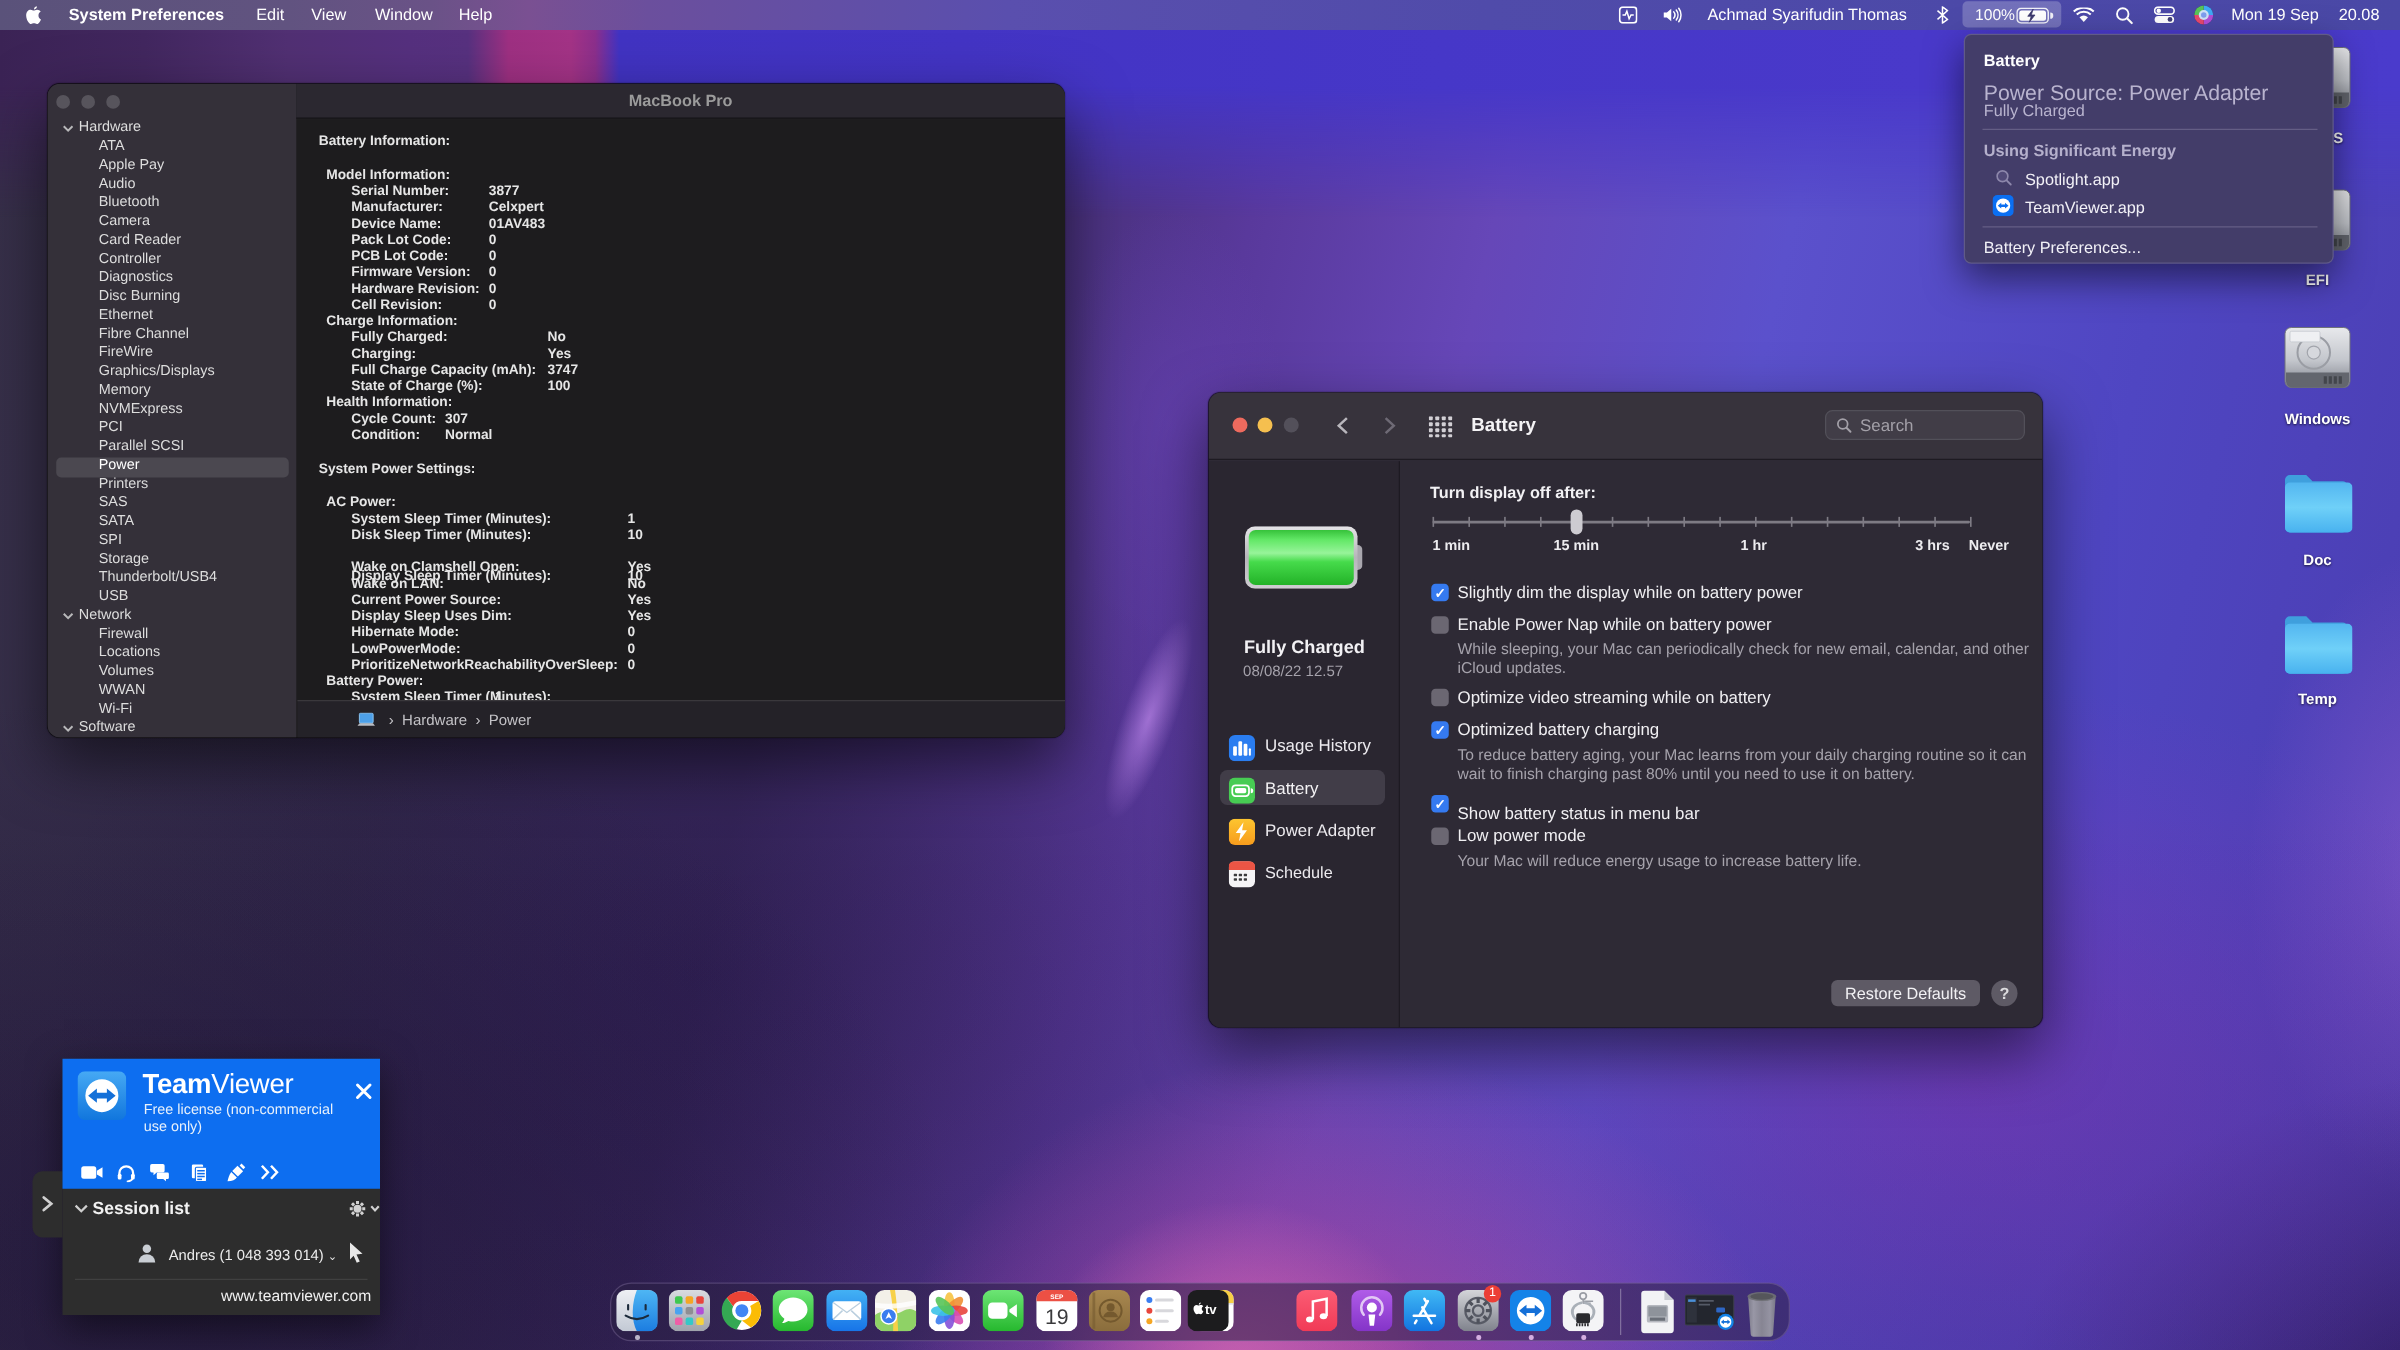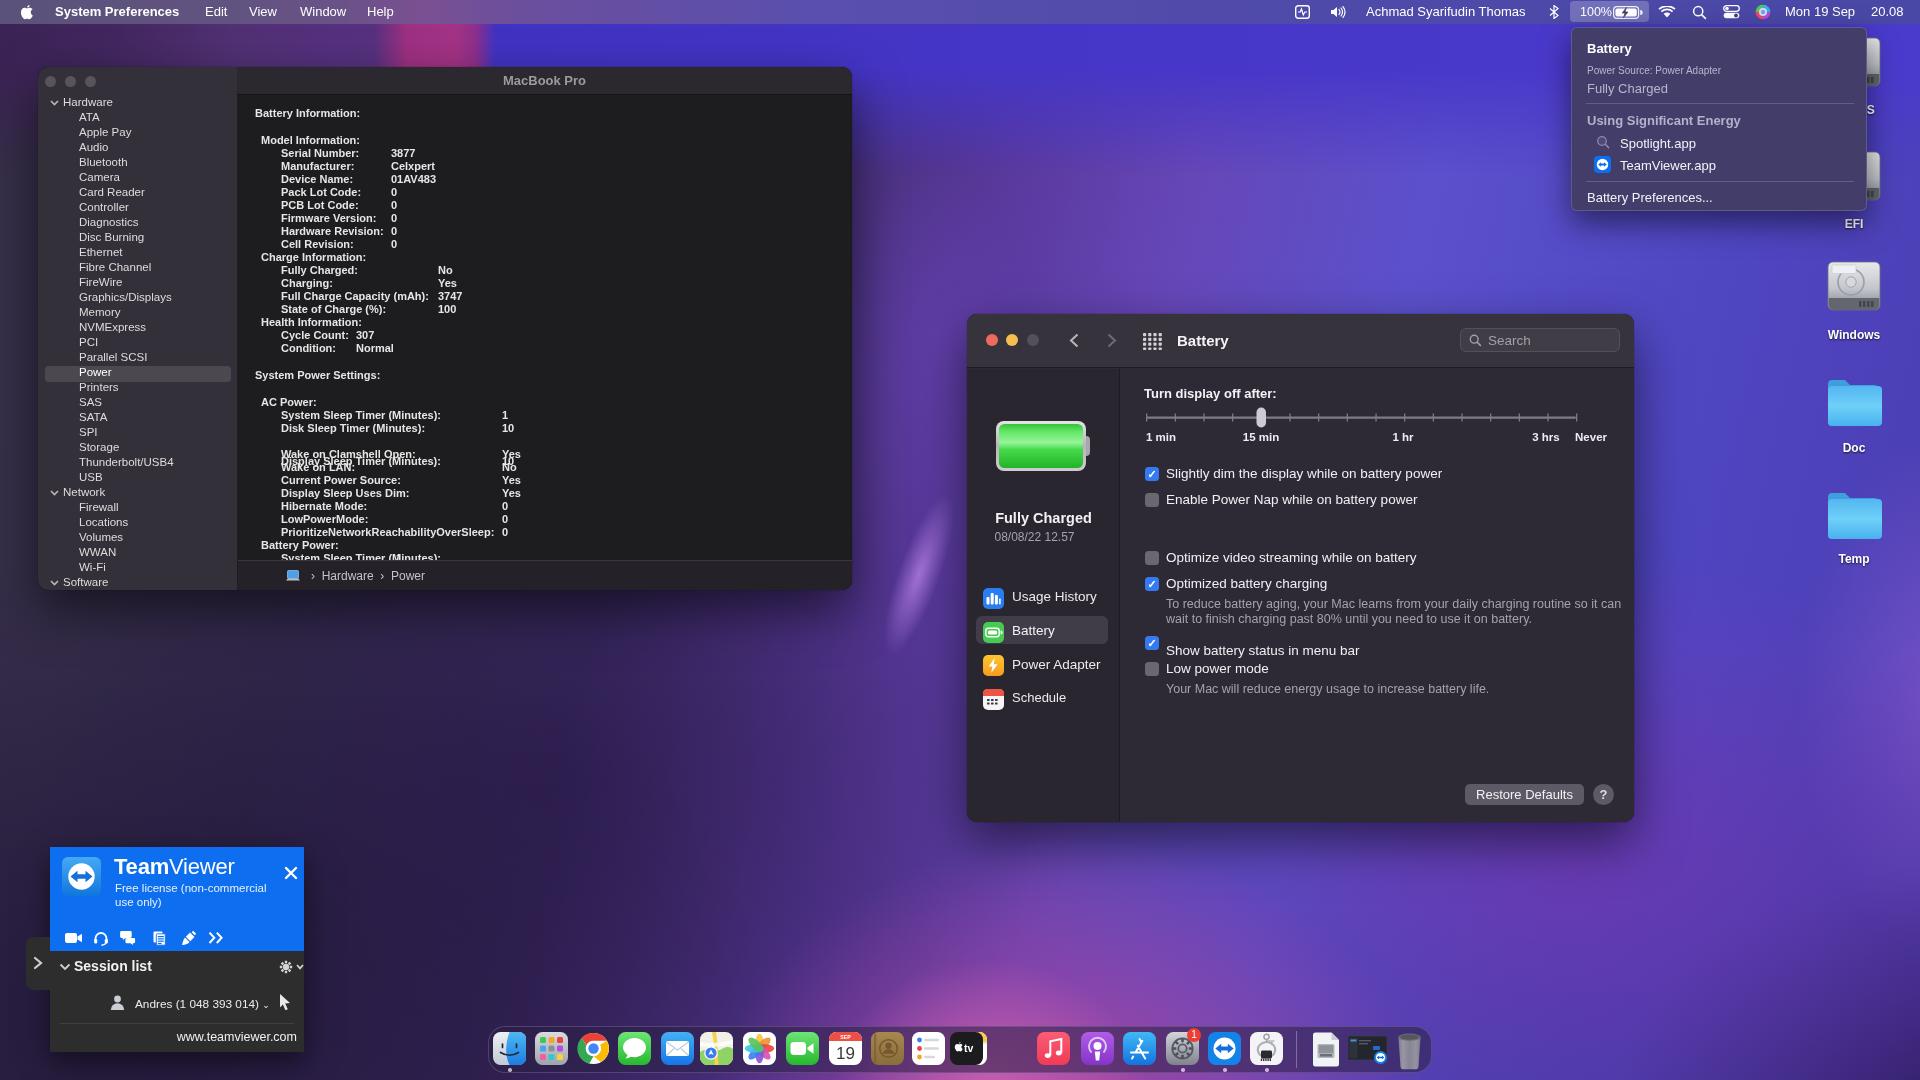--- a/index.html
+++ b/index.html
@@ -364,20 +364,22 @@
     <span class="abs" style="left:0;top:0">1 min</span>
     <span class="abs" style="left:115px;top:0;width:60px;margin-left:-30px;text-align:center">15 min</span>
     <span class="abs" style="left:257px;top:0;width:60px;margin-left:-30px;text-align:center">1 hr</span>
     <span class="abs" style="left:400px;top:0;width:60px;margin-left:-30px;text-align:center">3 hrs</span>
     <span class="abs" style="left:401px;top:0;width:60px;text-align:right">Never</span>
   </div>
   <div class="bw-check on" style="left:178px;top:153px"></div>
   <div class="bw-label" style="left:199px;top:152px">Slightly dim the display while on battery power</div>
   <div class="bw-check off" style="left:178px;top:179px"></div>
   <div class="bw-label" style="left:199px;top:178px">Enable Power Nap while on battery power</div>
+  <div class="bw-desc" style="left:199px;top:198px">While sleeping, your Mac can periodically check for new email, calendar, and other
+iCloud updates.</div>
   <div class="bw-check off" style="left:178px;top:237px"></div>
   <div class="bw-label" style="left:199px;top:236px">Optimize video streaming while on battery</div>
   <div class="bw-check on" style="left:178px;top:263px"></div>
   <div class="bw-label" style="left:199px;top:262px">Optimized battery charging</div>
   <div class="bw-desc" style="left:199px;top:283px">To reduce battery aging, your Mac learns from your daily charging routine so it can
 wait to finish charging past 80% until you need to use it on battery.</div>
   <div class="bw-check on" style="left:178px;top:322px"></div>
   <div class="bw-label" style="left:199px;top:329px">Show battery status in menu bar</div>
   <div class="bw-check off" style="left:178px;top:348px"></div>
   <div class="bw-label" style="left:199px;top:347px">Low power mode</div>
@@ -509,21 +511,21 @@
     <path d="M0.4 8 A7.6 7.6 0 0 1 8 0.4 L8 8 z" fill="#58c458"></path>
     <circle cx="8" cy="8" r="4" fill="#cfe3f8"></circle>
     <circle cx="8" cy="8" r="2.2" fill="#7f9ff0"></circle>
   </svg>
   <div class="item" style="left:1785px">Mon 19 Sep</div>
   <div class="item" style="left:1871px">20.08</div>
 </div>
 
 <div id="bdrop">
   <div class="abs" style="left:15px;top:13px;font-size:13px;font-weight:bold;color:#fdfdfe">Battery</div>
-  <div class="abs" style="left:15px;top:37px;font-size:10px;color:#b9b4cf">Power Source: Power Adapter</div>
+  <div class="abs" style="left:15px;top:37px;font-size:17px;color:#b9b4cf">Power Source: Power Adapter</div>
   <div class="abs" style="left:15px;top:53px;font-size:13px;color:#b9b4cf">Fully Charged</div>
   <div class="abs" style="left:14px;top:75px;width:268px;height:1px;background:rgba(185,180,210,0.28)"></div>
   <div class="abs" style="left:15px;top:85px;font-size:13px;font-weight:bold;color:#b5b0cc">Using Significant Energy</div>
   <svg class="abs" style="left:24px;top:107px" width="14" height="14" viewBox="0 0 14 14">
     <circle cx="6" cy="6" r="4.3" fill="rgba(110,100,150,0.35)" stroke="#8d87ab" stroke-width="1.3"></circle>
     <path d="M9.3 9.3 L12.6 12.6" stroke="#8d87ab" stroke-width="1.5" stroke-linecap="round"></path>
   </svg>
   <div class="abs" style="left:48px;top:108px;font-size:13px;color:#f2f1f7">Spotlight.app</div>
   <svg class="abs" style="left:22px;top:128px" width="17" height="17" viewBox="0 0 17 17">
     <rect x="0" y="0" width="17" height="17" rx="4" fill="#0b6ff2"></rect>

